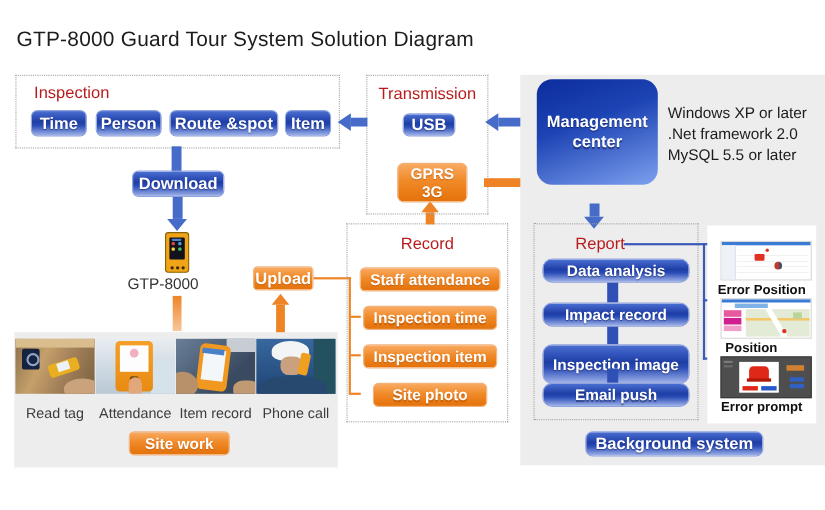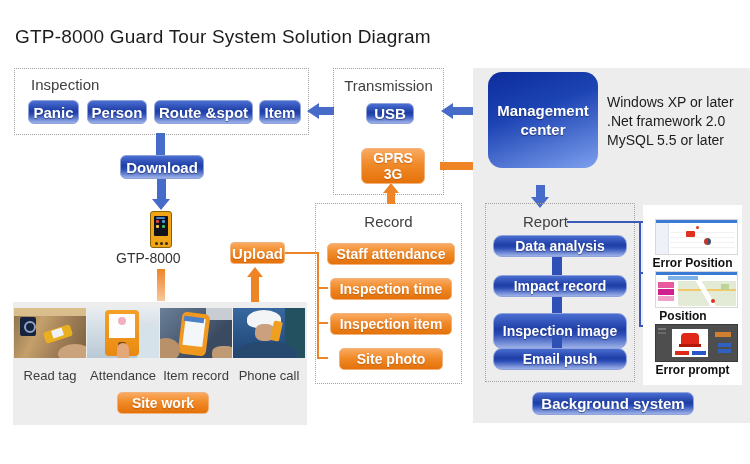--- a/index.html
+++ b/index.html
@@ -1,21 +1,21 @@
 <!DOCTYPE html>
 <html><head>
 <meta charset="utf-8">
 <style>
   html,body{margin:0;padding:0;background:#fff;}
   #stage{position:relative;width:750px;height:464px;background:#fff;overflow:hidden;
          font-family:"Liberation Sans",sans-serif;}
   .abs{position:absolute;}
   .title{font-size:19px;color:#1c1c1c;letter-spacing:.2px;}
   .dotted-box{border:1px dotted #a3a3a3;background:transparent;}
-  .box-label{font-size:15px;color:#404040;}
+  .box-label{font-size:15px;color:#b91c1c;}
   .gray-panel{background:#ededed;}
 
   
   .pill{display:flex;align-items:center;justify-content:center;color:#fff;font-weight:bold;
         text-shadow:0 1px 1px rgba(20,30,80,.55);box-sizing:border-box;}
   .pill-blue{background:linear-gradient(180deg,#4a6ed2 0%,#1e3ea6 45%,#2a4cb6 60%,#9db1e8 100%);
              border:1px solid #8fa2dc;border-radius:6px;}
   .pill-orange{background:linear-gradient(180deg,#f9aa62 0%,#f08a28 45%,#e4720a 100%);
              border:1px solid #f2b27c;border-radius:5px;text-shadow:0 1px 1px rgba(150,60,0,.45);}
 
@@ -48,21 +48,21 @@
 </style>
 </head>
 <body>
 
 <div id="stage">
 
   <div class="abs title" style="left:15px;top:26px;">GTP-8000 Guard Tour System Solution Diagram</div>
 
   <div class="abs dotted-box" style="left:14px;top:68px;width:293px;height:65px;">
     <div class="abs box-label" style="left:16px;top:7px;">Inspection</div>
-    <div class="abs pill pill-blue" style="left:13px;top:31px;width:51px;height:24px;font-size:15px;">Panic</div>
+    <div class="abs pill pill-blue" style="left:13px;top:31px;width:51px;height:24px;font-size:15px;">Time</div>
     <div class="abs pill pill-blue" style="left:72px;top:31px;width:60px;height:24px;font-size:15px;">Person</div>
     <div class="abs pill pill-blue" style="left:139px;top:31px;width:99px;height:24px;font-size:15px;">Route &amp;spot</div>
     <div class="abs pill pill-blue" style="left:244px;top:31px;width:42px;height:24px;font-size:15px;">Item</div>
   </div>
 
   <div class="abs blue" style="left:156px;top:133px;width:9px;height:23px;"></div>
 
   <div class="abs pill pill-blue" style="left:120px;top:155px;width:84px;height:24px;font-size:15px;">Download</div>
 
   <div class="abs arr-v" style="left:152px;top:179px;width:18px;">

